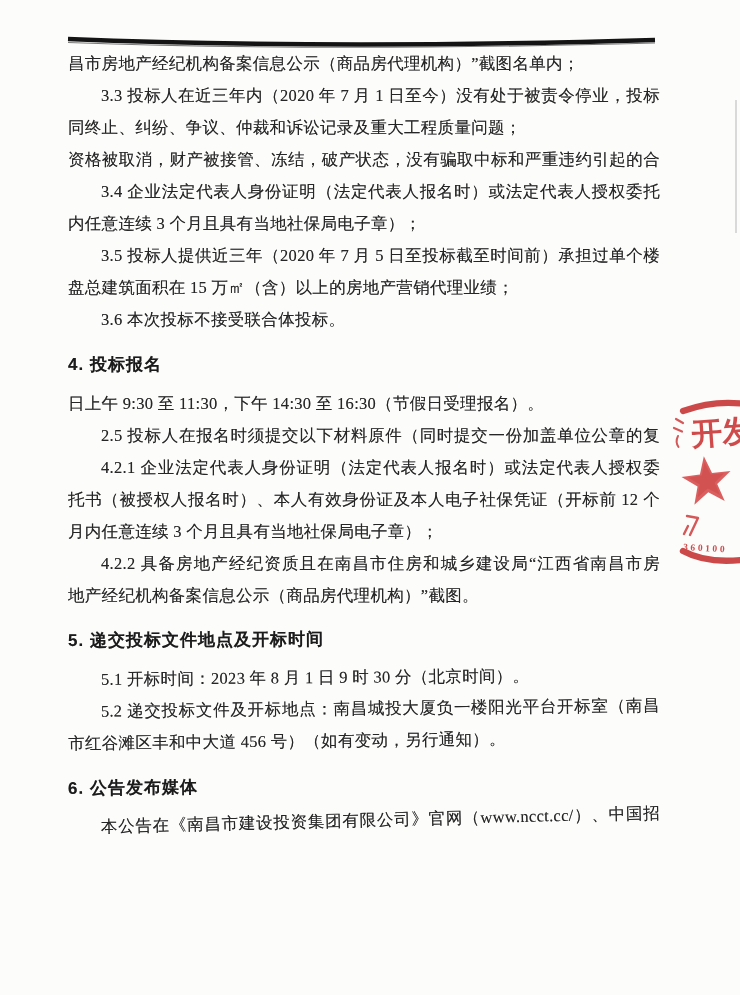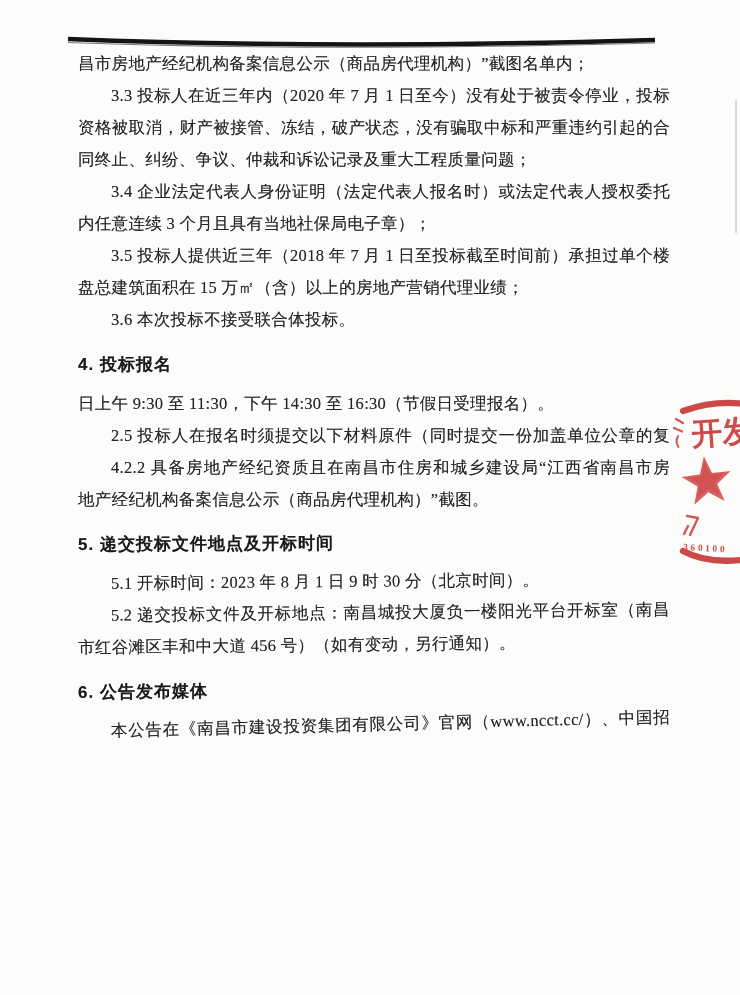--- a/index.html
+++ b/index.html
@@ -8,21 +8,21 @@
     background:#fcfcfb;
     font-family:"Liberation Serif","DejaVu Serif",serif;
     color:#262626;
   }
   
   .scan-line{position:absolute;left:0;top:0;width:740px;height:60px;pointer-events:none;}
   
   .edge-artifact{position:absolute;left:735px;top:100px;width:2px;height:133px;background:#c6c6c6;opacity:.65;}
   
   .doc{
-    position:absolute;left:78px;top:48px;width:592px;
+    position:absolute;left:68px;top:48px;width:592px;
     font-size:16.5px;letter-spacing:.3px;
     text-shadow:0 0 .4px rgba(20,20,20,.45);
   }
   .block{margin:0;}
   .para .line{
     line-height:32px;white-space:nowrap;text-align:left;
   }
   .para .line.fill{white-space:normal;text-align:justify;text-align-last:justify;}
   .para .line.indent{text-indent:33px;}
   .heading{
@@ -45,42 +45,47 @@
 </svg>
 
 <div class="edge-artifact"></div>
 
 <div class="doc">
     <div class="block para">
       <div class="line">昌市房地产经纪机构备案信息公示（商品房代理机构）”截图名单内；</div>
     </div>
     <div class="block para">
       <div class="line indent fill">3.3 投标人在近三年内（2020 年 7 月 1 日至今）没有处于被责令停业，投标</div>
+      <div class="line">同终止、纠纷、争议、仲裁和诉讼记录及重大工程质量问题；</div>
       <div class="line fill">资格被取消，财产被接管、冻结，破产状态，没有骗取中标和严重违约引起的合</div>
-      <div class="line">同终止、纠纷、争议、仲裁和诉讼记录及重大工程质量问题；</div>
     </div>
     <div class="block para">
       <div class="line indent fill">3.4 企业法定代表人身份证明（法定代表人报名时）或法定代表人授权委托</div>
       <div class="line">内任意连续 3 个月且具有当地社保局电子章）；</div>
     </div>
     <div class="block para">
-      <div class="line indent fill">3.5 投标人提供近三年（2018 年 7 月 1 日至投标截至时间前）承担过单个楼</div>
+      <div class="line indent fill">3.5 投标人提供近三年（2020 年 7 月 5 日至投标截至时间前）承担过单个楼</div>
       <div class="line">盘总建筑面积在 15 万㎡（含）以上的房地产营销代理业绩；</div>
     </div>
     <div class="block para">
       <div class="line indent">3.6 本次投标不接受联合体投标。</div>
     </div>
     <div class="block heading">
       <div class="line">4. 投标报名</div>
     </div>
     <div class="block para">
       <div class="line">日上午 9:30 至 11:30，下午 14:30 至 16:30（节假日受理报名）。</div>
     </div>
     <div class="block para">
       <div class="line indent fill">2.5 投标人在报名时须提交以下材料原件（同时提交一份加盖单位公章的复</div>
+    </div>
+    <div class="block para">
+      <div class="line indent fill">4.2.1 企业法定代表人身份证明（法定代表人报名时）或法定代表人授权委</div>
+      <div class="line fill">托书（被授权人报名时）、本人有效身份证及本人电子社保凭证（开标前 12 个</div>
+      <div class="line">月内任意连续 3 个月且具有当地社保局电子章）；</div>
     </div>
     <div class="block para">
       <div class="line indent fill">4.2.2 具备房地产经纪资质且在南昌市住房和城乡建设局“江西省南昌市房</div>
       <div class="line">地产经纪机构备案信息公示（商品房代理机构）”截图。</div>
     </div>
     <div class="block heading" style="transform: rotate(-0.3deg); transform-origin: left center;">
       <div class="line">5. 递交投标文件地点及开标时间</div>
     </div>
     <div class="block para" style="transform: rotate(-0.45deg); transform-origin: left center;">
       <div class="line indent">5.1 开标时间：2023 年 8 月 1 日 9 时 30 分（北京时间）。</div>

